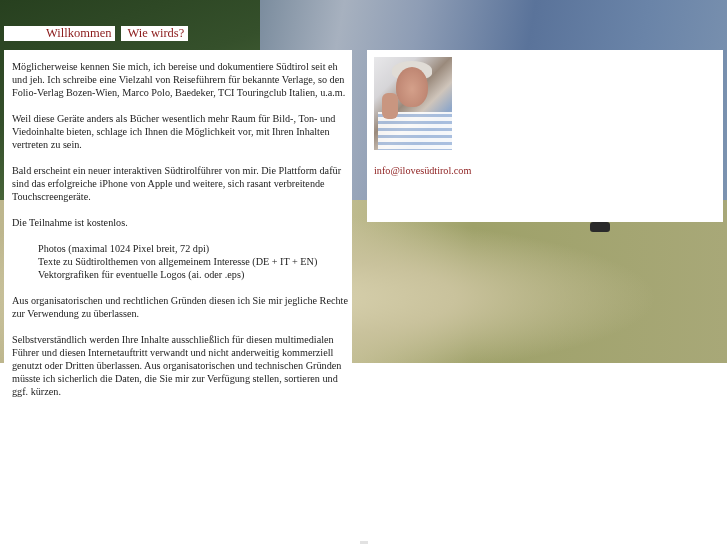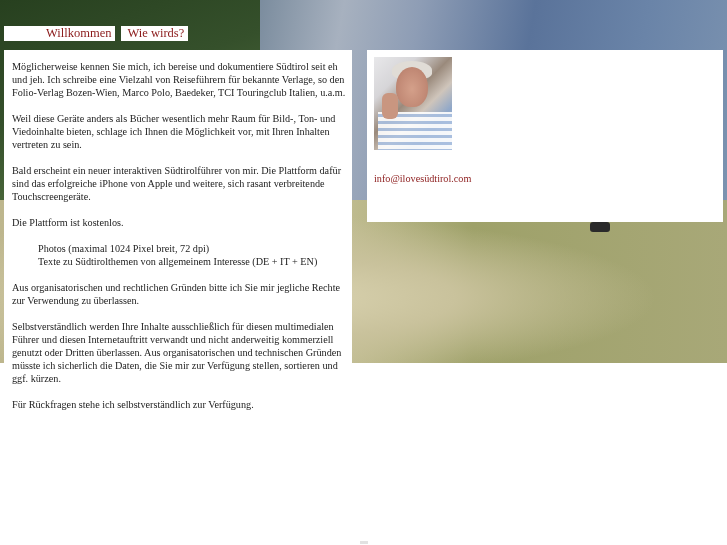--- a/index.html
+++ b/index.html
@@ -70,21 +70,21 @@
     position:absolute; left:4px; top:55px; width:74px; height:40px;
     background:
       repeating-linear-gradient(0deg, #aac0e0 0 3px, #ffffff 3px 7px),
       #c9d6ea;
     opacity:0.9;
   }
   .photo .hand {
     position:absolute; left:8px; top:36px; width:16px; height:26px; border-radius:6px; background:#c99680;
   }
   .contact-text { margin-top:15px; }
-  .email { margin-top:22px; color:#8b1a1a; text-decoration:none; display:block; }
+  .email { margin-top:14px; color:#8b1a1a; text-decoration:none; display:block; }
   .footer-mark { position:absolute; left:360px; top:541px; width:8px; height:3px; background:#e2e2e2; }
 </style>
 </head>
 <body>
 
 <div class="bg">
   <div class="sky"></div>
   <div class="forest"></div>
   <div class="meadow"></div>
   <div class="rock"></div>
@@ -94,28 +94,28 @@
   <div class="spacer"></div>
   <a class="tab" href="#">Willkommen</a>
   <div class="gap"></div>
   <a class="tab" href="#">Wie wirds?</a>
 </nav>
 
 <section class="left-panel">
   <p>Möglicherweise kennen Sie mich, ich bereise und dokumentiere Südtirol seit eh und jeh. Ich schreibe eine Vielzahl von Reiseführern für bekannte Verlage, so den Folio-Verlag Bozen-Wien, Marco Polo, Baedeker, TCI Touringclub Italien, u.a.m.</p>
   <p>Weil diese Geräte anders als Bücher wesentlich mehr Raum für Bild-, Ton- und Viedoinhalte bieten, schlage ich Ihnen die Möglichkeit vor, mit Ihren Inhalten vertreten zu sein.</p>
   <p>Bald erscheint ein neuer interaktiven Südtirolführer von mir. Die Plattform dafür sind das erfolgreiche iPhone von Apple und weitere, sich rasant verbreitende Touchscreengeräte.</p>
-  <p>Die Plattform ist kostenlos.</p>
+  <p>Die Teilnahme ist kostenlos.</p>
   <ul>
     <li>Photos (maximal 1024 Pixel breit, 72 dpi)</li>
     <li>Texte zu Südtirolthemen von allgemeinem Interesse (DE + IT + EN)</li>
+    <li>Vektorgrafiken für eventuelle Logos (ai. oder .eps)</li>
   </ul>
-  <p>Aus organisatorischen und rechtlichen Gründen bitte ich Sie mir jegliche Rechte zur Verwendung zu überlassen.</p>
+  <p>Aus organisatorischen und rechtlichen Gründen diesen ich Sie mir jegliche Rechte zur Verwendung zu überlassen.</p>
   <p>Selbstverständlich werden Ihre Inhalte ausschließlich für diesen multimedialen Führer und diesen Internetauftritt verwandt und nicht anderweitig kommerziell genutzt oder Dritten überlassen. Aus organisatorischen und technischen Gründen müsste ich sicherlich die Daten, die Sie mir zur Verfügung stellen, sortieren und ggf. kürzen.</p>
-  <p>Für Rückfragen stehe ich selbstverständlich zur Verfügung.</p>
 </section>
 
 <aside class="right-card">
   <div class="photo">
     <div class="shirt"></div>
     <div class="hair"></div>
     <div class="face"></div>
     <div class="hand"></div>
   </div>
   <a class="email" href="#">info@ilovesüdtirol.com</a>

